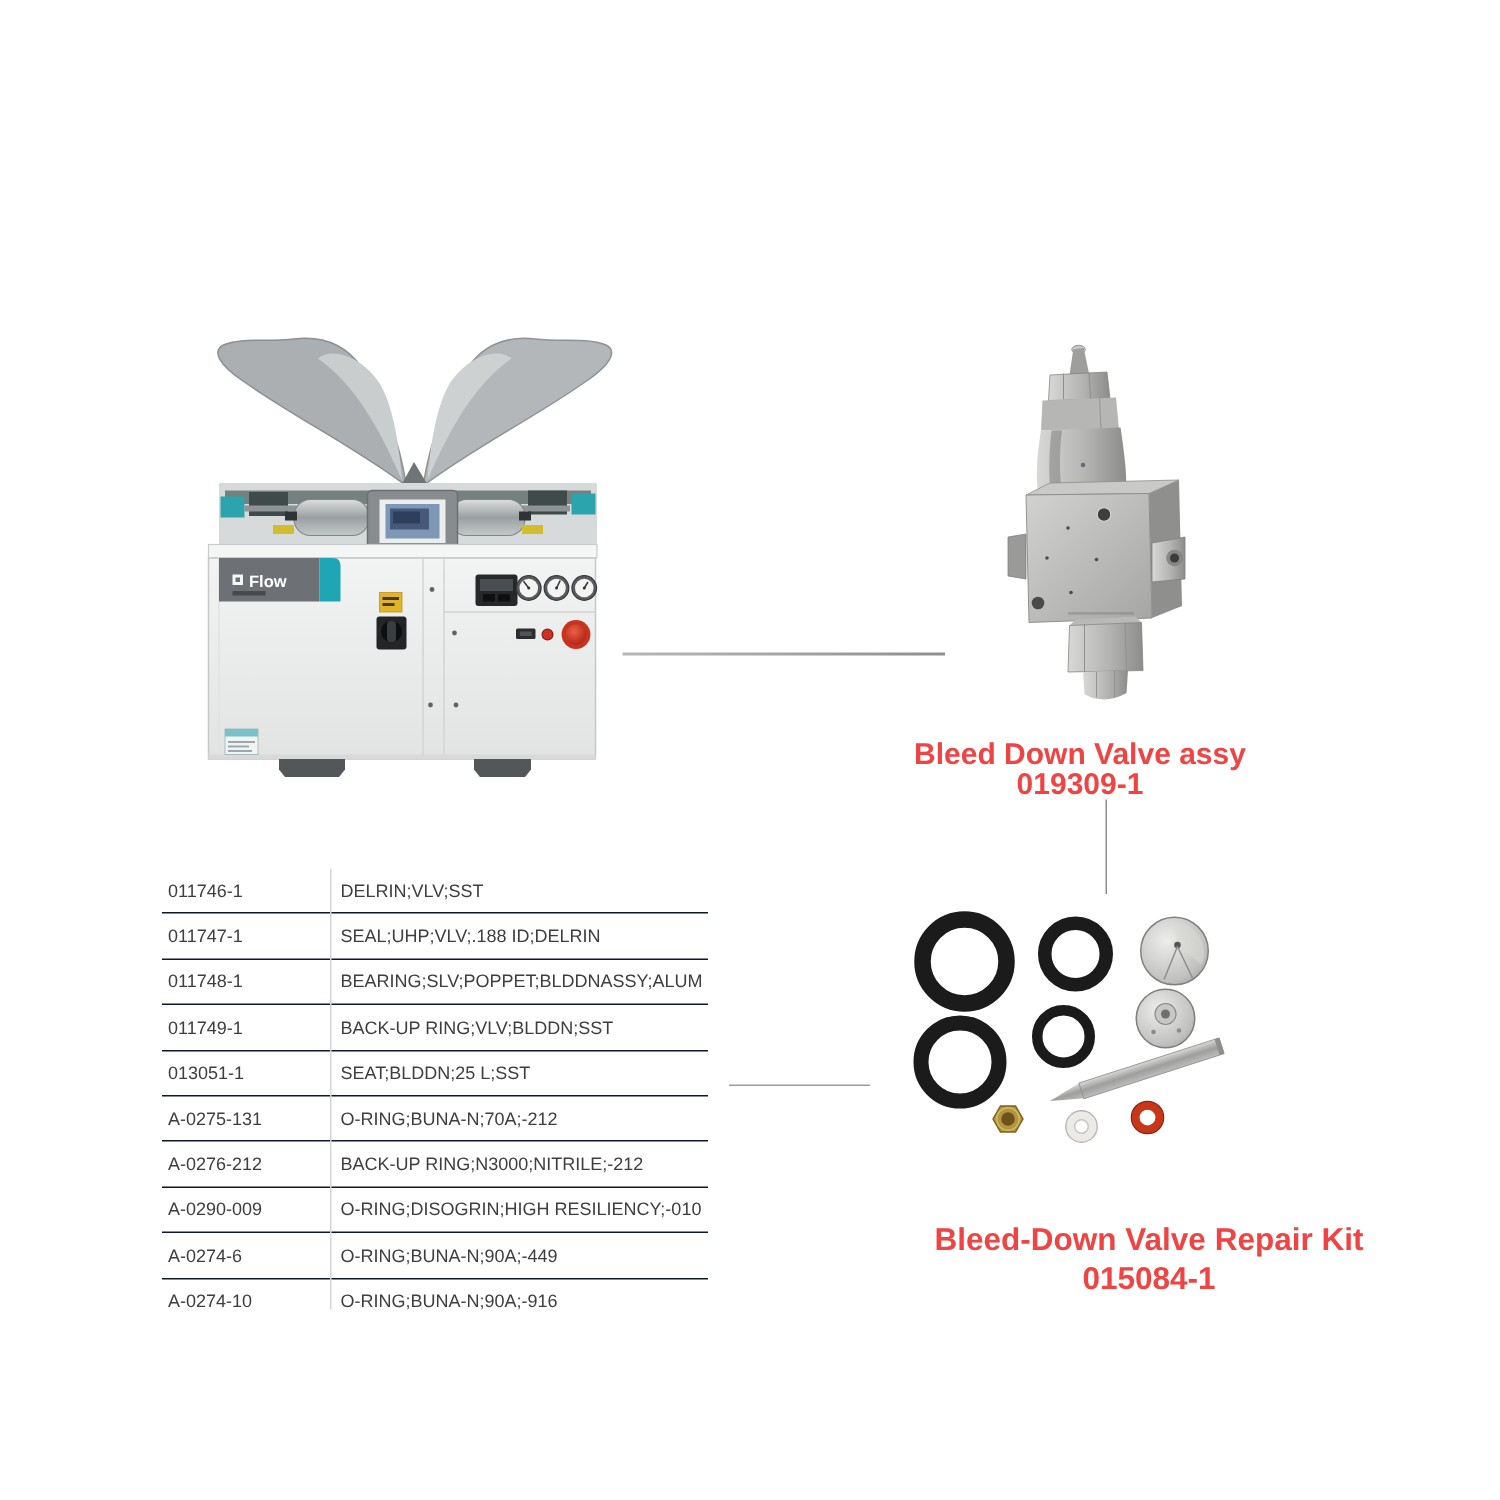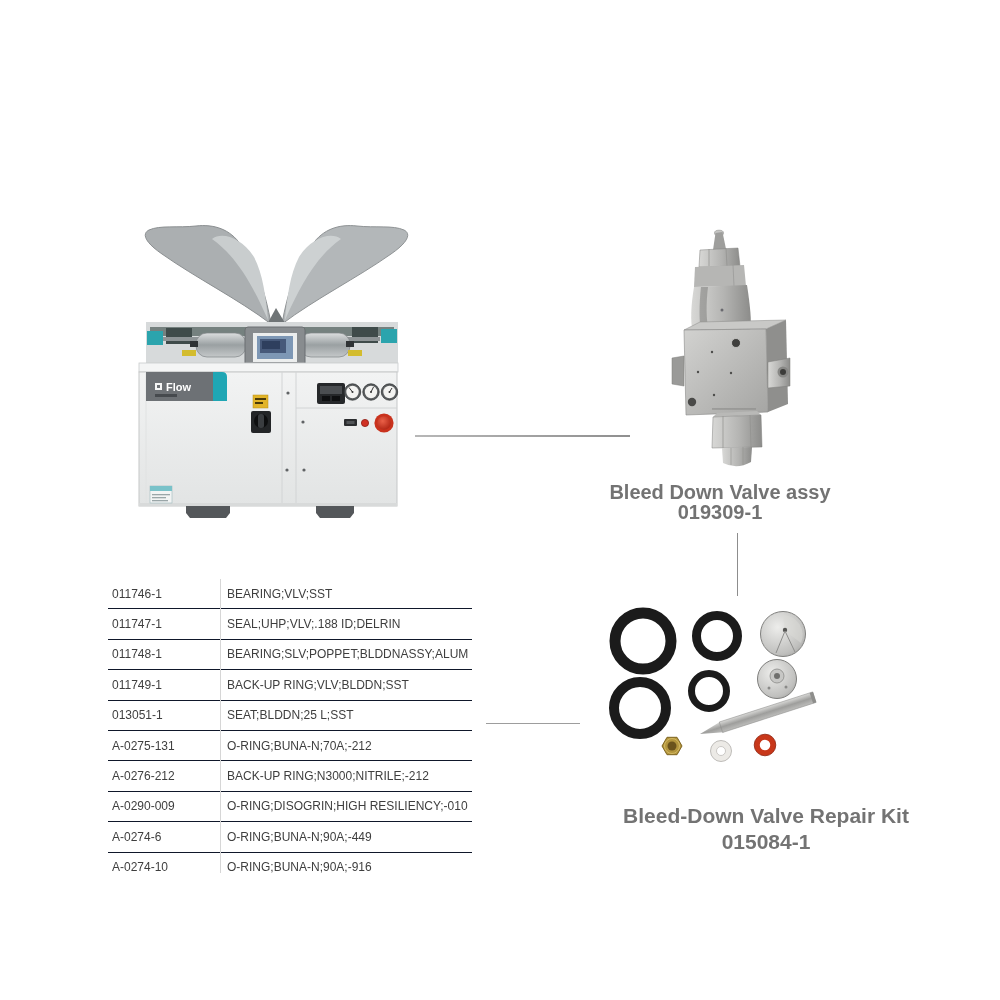--- a/index.html
+++ b/index.html
@@ -5,21 +5,21 @@
   html,body{margin:0;padding:0;background:#ffffff;}
   #canvas{position:relative;width:984px;height:1000px;background:#ffffff;overflow:hidden;
           font-family:"Liberation Sans", sans-serif;}
   .abs{position:absolute;}
   
   .hline1{left:415px;top:435px;width:215px;height:2px;
           background:linear-gradient(to right,#b7b7b7,#8f8f8f);}
   .vline1{left:737px;top:533px;width:1px;height:63px;background:#8d8d8d;}
   .hline2{left:486px;top:723px;width:94px;height:1px;background:#9d9d9d;}
   
-  .caption{color:#737373;font-weight:bold;}
+  .caption{color:#ef4444;font-weight:bold;margin-top:11px;}
   .valve-caption{left:555px;top:482px;width:330px;text-align:center;
                  font-size:20px;line-height:20px;}
   .kit-caption{left:601px;top:803px;width:330px;text-align:center;
                font-size:21px;line-height:25.5px;}
   
   .ptable{left:108px;top:579px;width:364px;height:295px;overflow:hidden;}
   .trow{display:flex;height:29.4px;align-items:center;border-bottom:1px solid #0f172a;}
   .trow:last-child{border-bottom:none;}
   .tcell{font-size:12px;color:#3e3e3e;white-space:nowrap;}
   .c1{width:112px;flex:0 0 112px;padding-left:4px;box-sizing:border-box;}
@@ -295,21 +295,21 @@
   </div>
 
   <div class="abs caption kit-caption">
     <div>Bleed-Down Valve Repair Kit</div>
     <div>015084-1</div>
   </div>
 
   <div class="abs ptable">
     <div class="trow">
       <div class="tcell c1">011746-1</div>
-      <div class="tcell c2">BEARING;VLV;SST</div>
+      <div class="tcell c2">DELRIN;VLV;SST</div>
     </div>
     <div class="trow">
       <div class="tcell c1">011747-1</div>
       <div class="tcell c2">SEAL;UHP;VLV;.188 ID;DELRIN</div>
     </div>
     <div class="trow">
       <div class="tcell c1">011748-1</div>
       <div class="tcell c2">BEARING;SLV;POPPET;BLDDNASSY;ALUM BRZ</div>
     </div>
     <div class="trow">

